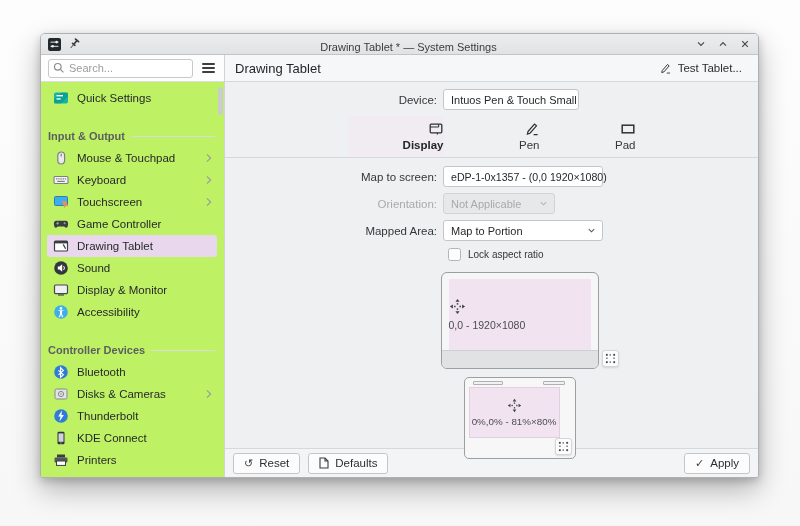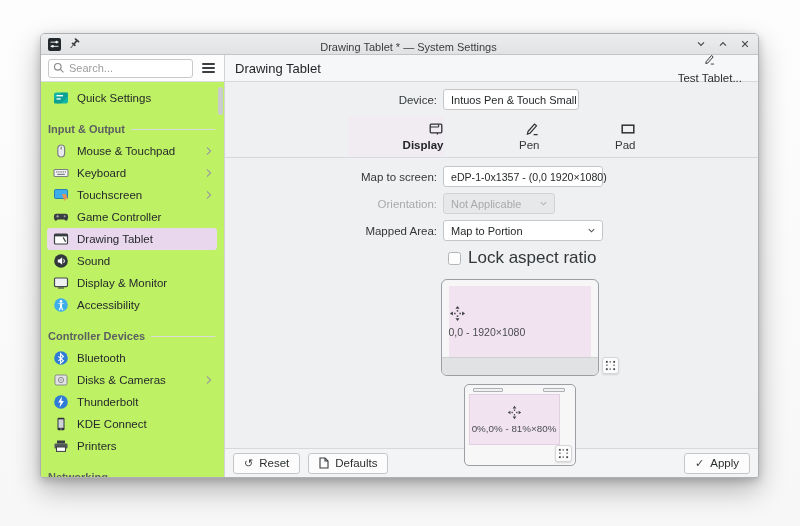--- a/index.html
+++ b/index.html
@@ -51,38 +51,38 @@
   .hamburger div { width:13px; height:1.8px; background:#3c3f41; border-radius:1px; }
   .nav { flex:1; padding:5px 7px 2px 6px; overflow:hidden; }
   .nav-item {
     height:22px; display:flex; align-items:center; gap:8px;
     padding:0 4px 0 6px; border-radius:3px; font-size:11.5px; color:#26292b; cursor:pointer;
   }
   .nav-item.selected { background:#e8d7ed; }
   .nav-item .nicon { width:16px; height:16px; flex:0 0 16px; display:flex; align-items:center; justify-content:center; }
   .nav-item .nlabel { flex:1; white-space:nowrap; overflow:hidden; }
   .nav-section {
-    display:flex; align-items:center; gap:6px; height:20px; margin:10px 0 1px 1px;
+    display:flex; align-items:center; gap:6px; height:20px; margin:17px 0 1px 1px;
     font-size:11px; font-weight:bold; color:#5c5f62; white-space:nowrap;
   }
   .nav-section .rule { flex:1; height:1px; background:#dadbdc; margin-right:2px; }
   .scroll-thumb {
     position:absolute; right:1px; top:32px; width:5px; height:28px;
     background:#cbccce; border-radius:3px;
   }
   
   .content { flex:1; display:flex; flex-direction:column; min-width:0; }
   .content-header {
     height:27px; flex:0 0 27px; background:#f6f7f8; border-bottom:1px solid #d7d8da;
     display:flex; align-items:center; padding:0 10px;
   }
   .page-title { font-size:13px; color:#232629; }
   .test-btn {
     margin-left:auto; display:flex; align-items:center; gap:6px;
-    font-size:11.5px; color:#2b2e30; padding:3px 6px; border-radius:3px; cursor:pointer;flex-direction:column;
+    font-size:11.5px; color:#2b2e30; padding:3px 6px; border-radius:3px; cursor:pointer;
   }
   .content-body { flex:1; background:#eff0f1; min-height:0; }
   .form-row { display:grid; grid-template-columns:212px 1fr; column-gap:6px; align-items:center; }
   .flabel { text-align:right; font-size:11.5px; color:#33373a; }
   .flabel.disabled { color:#a8aaac; }
   .combo {
     display:inline-flex; align-items:center; justify-content:space-between;
     background:#fff; border:1px solid #c5c6c8; border-radius:3px; height:21px;
     padding:0 6px 0 7px; font-size:11px; color:#26292b; gap:6px; cursor:pointer;
     white-space:nowrap;
@@ -93,21 +93,21 @@
   .tab {
     width:96px; display:flex; flex-direction:column; align-items:flex-end; gap:2px;
     padding:5px 0 6px; cursor:pointer; font-size:11.5px; color:#33373a;
   }
   .tab.selected { background:#f1ebf2; font-weight:bold; color:#232629; }
   .form-area { padding-top:8px; display:flex; flex-direction:column; gap:6px; }
   .check-row { margin-left:223px; display:flex; align-items:center; gap:7px; margin-top:1px; }
   .checkbox {
     width:13px; height:13px; border:1px solid #b4b5b7; border-radius:2.5px; background:#fdfdfd; cursor:pointer;
   }
-  .check-label { font-size:17px; color:#33373a; }
+  .check-label { font-size:10px; color:#33373a; }
   
   .previews { display:flex; flex-direction:column; align-items:center; transform:translateX(28px); margin-top:5px; }
   .screen-preview {
     position:relative; width:158px; height:97px;
     border:1px solid #9b9fa3; border-radius:6px; background:#f6f6f7;
   }
   .screen-area {
     position:absolute; left:7px; right:7px; top:6px; height:71px;
     background:#f1e3f0; display:flex; flex-direction:column; justify-content:center; gap:4px;
     cursor:move;

